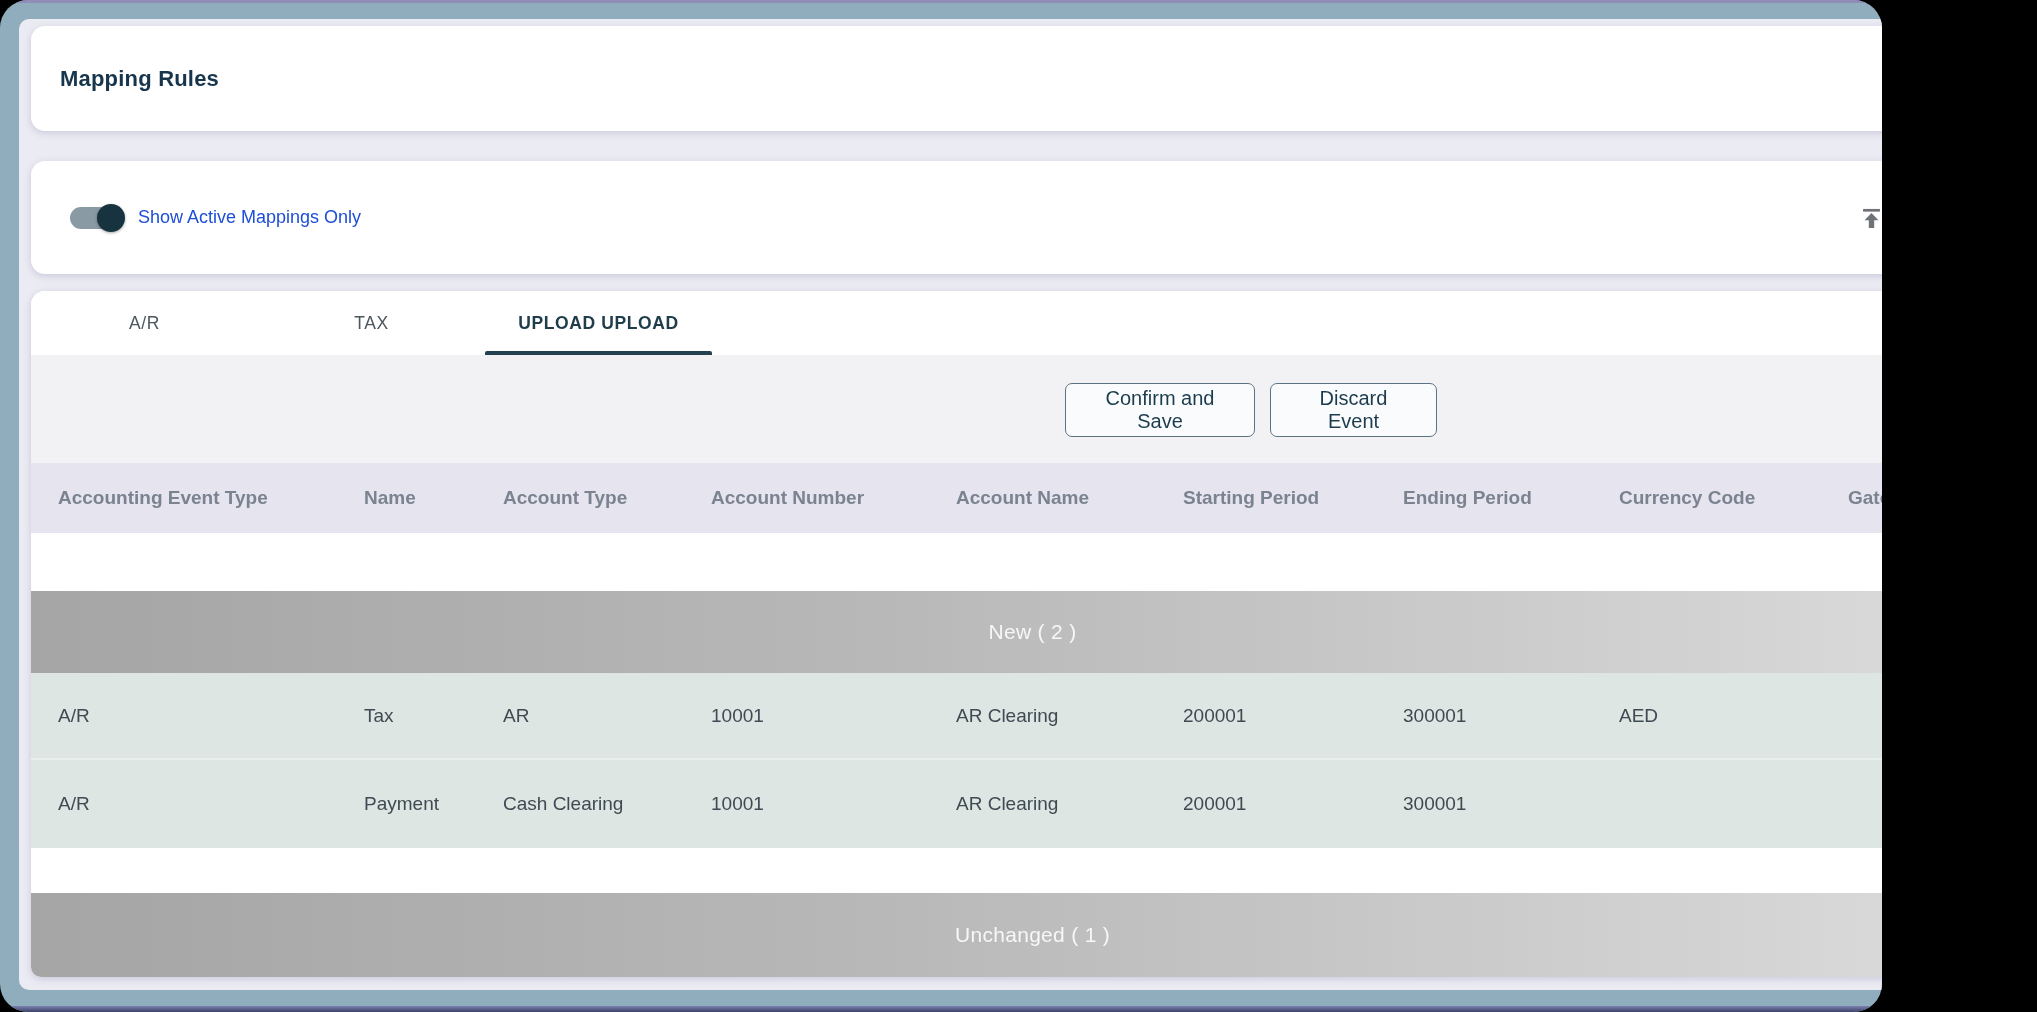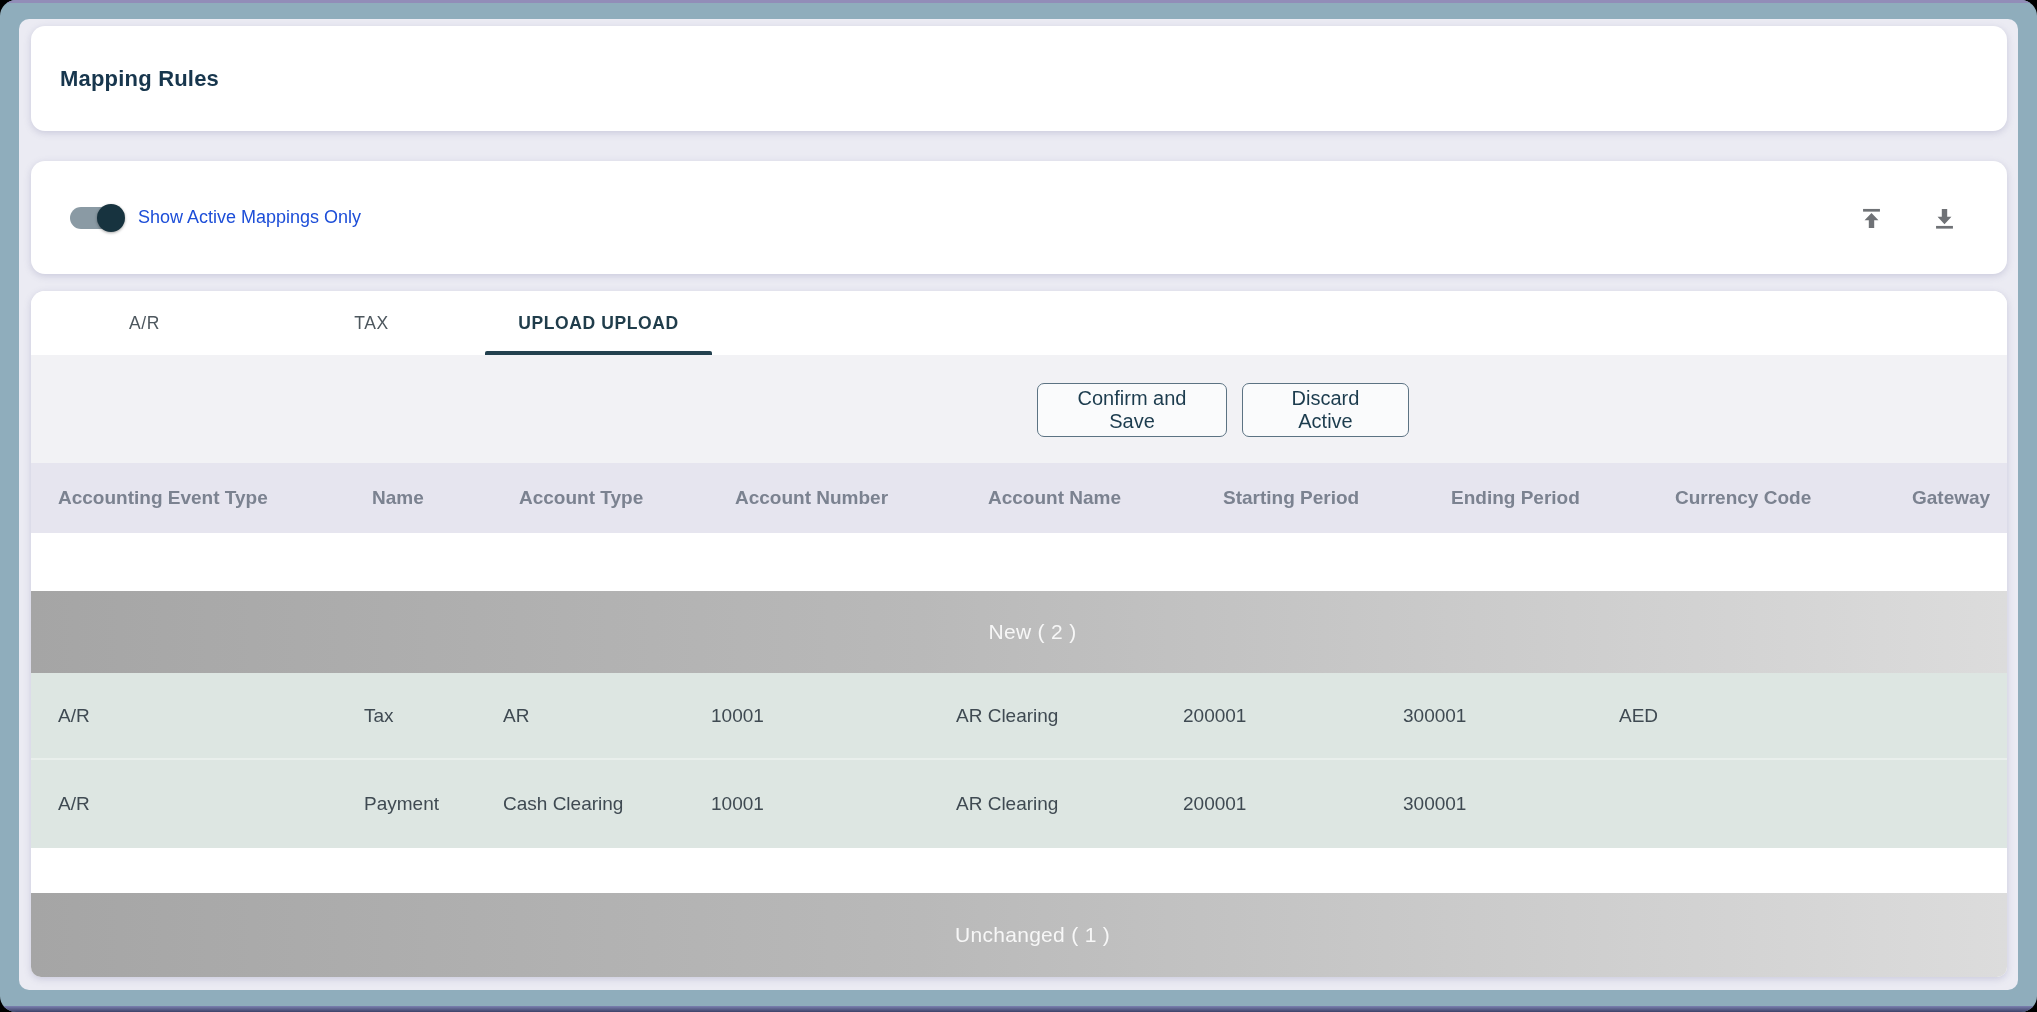--- a/index.html
+++ b/index.html
@@ -3,22 +3,22 @@
 <meta charset="utf-8">
 <style>
   * { box-sizing: border-box; margin: 0; padding: 0; }
   html, body { width: 2037px; height: 1012px; overflow: hidden; }
   body {
     background: #000;
     font-family: "Liberation Sans", "DejaVu Sans", sans-serif;
     position: relative;
   }
   .frame {
-    position: absolute; left: 0; top: 0; width: 2037px; height: 1012px;
-    background: #8fadbc; border-radius: 16px; overflow: hidden;
+    position: absolute; left: 0; top: 0; width: 1882px; height: 1012px;
+    background: #8fadbc; border-radius: 28px; overflow: hidden;
   }
   .frame-top-line { position: absolute; top: 0; left: 0; right: 0; height: 3px; background: #928db8; }
   .frame-bottom-line { position: absolute; bottom: 0; left: 0; right: 0; height: 6px;
     background: linear-gradient(180deg, #7b81b0, #3d4268); }
   .page {
     position: absolute; left: 19px; top: 19px; width: 1999px; height: 971px;
     background: #ebebf3; border-radius: 10px;
   }
   .card {
     position: absolute; left: 12px; width: 1976px; background: #ffffff;
@@ -46,27 +46,27 @@
     font-size: 17.5px; font-weight: 500; letter-spacing: 0.6px; color: #4d575e; cursor: pointer;
     position: relative; }
   .tab.active { color: #203d4b; font-weight: 600; }
   .tab.active .tab-underline { position: absolute; left: 0; right: 0; bottom: 0; height: 4px;
     background: #23414f; border-radius: 2px 2px 0 0; }
 
   .actions-bar { position: absolute; top: 64px; left: 0; right: 0; height: 108px; background: #f2f2f5; }
   .btn { position: absolute; top: 28px; height: 54px; background: #fafbfc;
     border: 1.5px solid #5c7383; border-radius: 7px; color: #1c3c4e;
     font-family: "Liberation Sans", "DejaVu Sans", sans-serif;
-    font-size: 20px; font-weight: 500; cursor: pointer; padding: 0 22px; }
+    font-size: 20px; font-weight: 500; cursor: pointer; padding: 0 22px; margin-left: 28px; }
   .btn-confirm { left: 1006px; width: 190px; }
   .btn-discard { left: 1211px; width: 167px; }
 
   .grid-row { display: grid; grid-template-columns: 306px 139px 208px 245px 227px 220px 216px 229px 1fr;
     padding-left: 27px; align-items: center; }
-  .thead { position: absolute; top: 172px; left: 0; right: 0; height: 70px; background: #e6e5ef; gap: 8px; }
+  .thead { position: absolute; top: 172px; left: 0; right: 0; height: 70px; background: #e6e5ef; }
   .th { font-size: 19px; font-weight: 600; color: #7b8290; }
   .spacer-1 { position: absolute; top: 242px; left: 0; right: 0; height: 58px; background: #ffffff; }
   .group-band { position: absolute; left: 0; right: 0;
     background: linear-gradient(90deg, #a5a5a5 0%, #b9b9b9 45%, #dcdcdc 100%);
     display: flex; align-items: center; padding-left: 27px; cursor: pointer; justify-content: center; }
   .group-new { top: 300px; height: 82px; }
   .group-label { font-size: 21px; color: #f7f7f7; letter-spacing: 0.3px; }
   .data-row { position: absolute; left: 0; right: 0; background: #dde6e2; }
   .row-1 { top: 382px; height: 85px; }
   .row-2 { top: 467px; height: 90px; border-top: 2px solid #e9efec; }
@@ -115,21 +115,21 @@
           <span>TAX</span>
         </div>
         <div class="tab active">
           <span>UPLOAD UPLOAD</span>
           <div class="tab-underline"></div>
         </div>
       </div>
 
       <div class="actions-bar">
         <button class="btn btn-confirm">Confirm and Save</button>
-        <button class="btn btn-discard">Discard Active</button>
+        <button class="btn btn-discard">Discard Event</button>
       </div>
 
       <div class="thead grid-row">
         <div class="th">Accounting Event Type</div>
         <div class="th">Name</div>
         <div class="th">Account Type</div>
         <div class="th">Account Number</div>
         <div class="th">Account Name</div>
         <div class="th">Starting Period</div>
         <div class="th">Ending Period</div>

